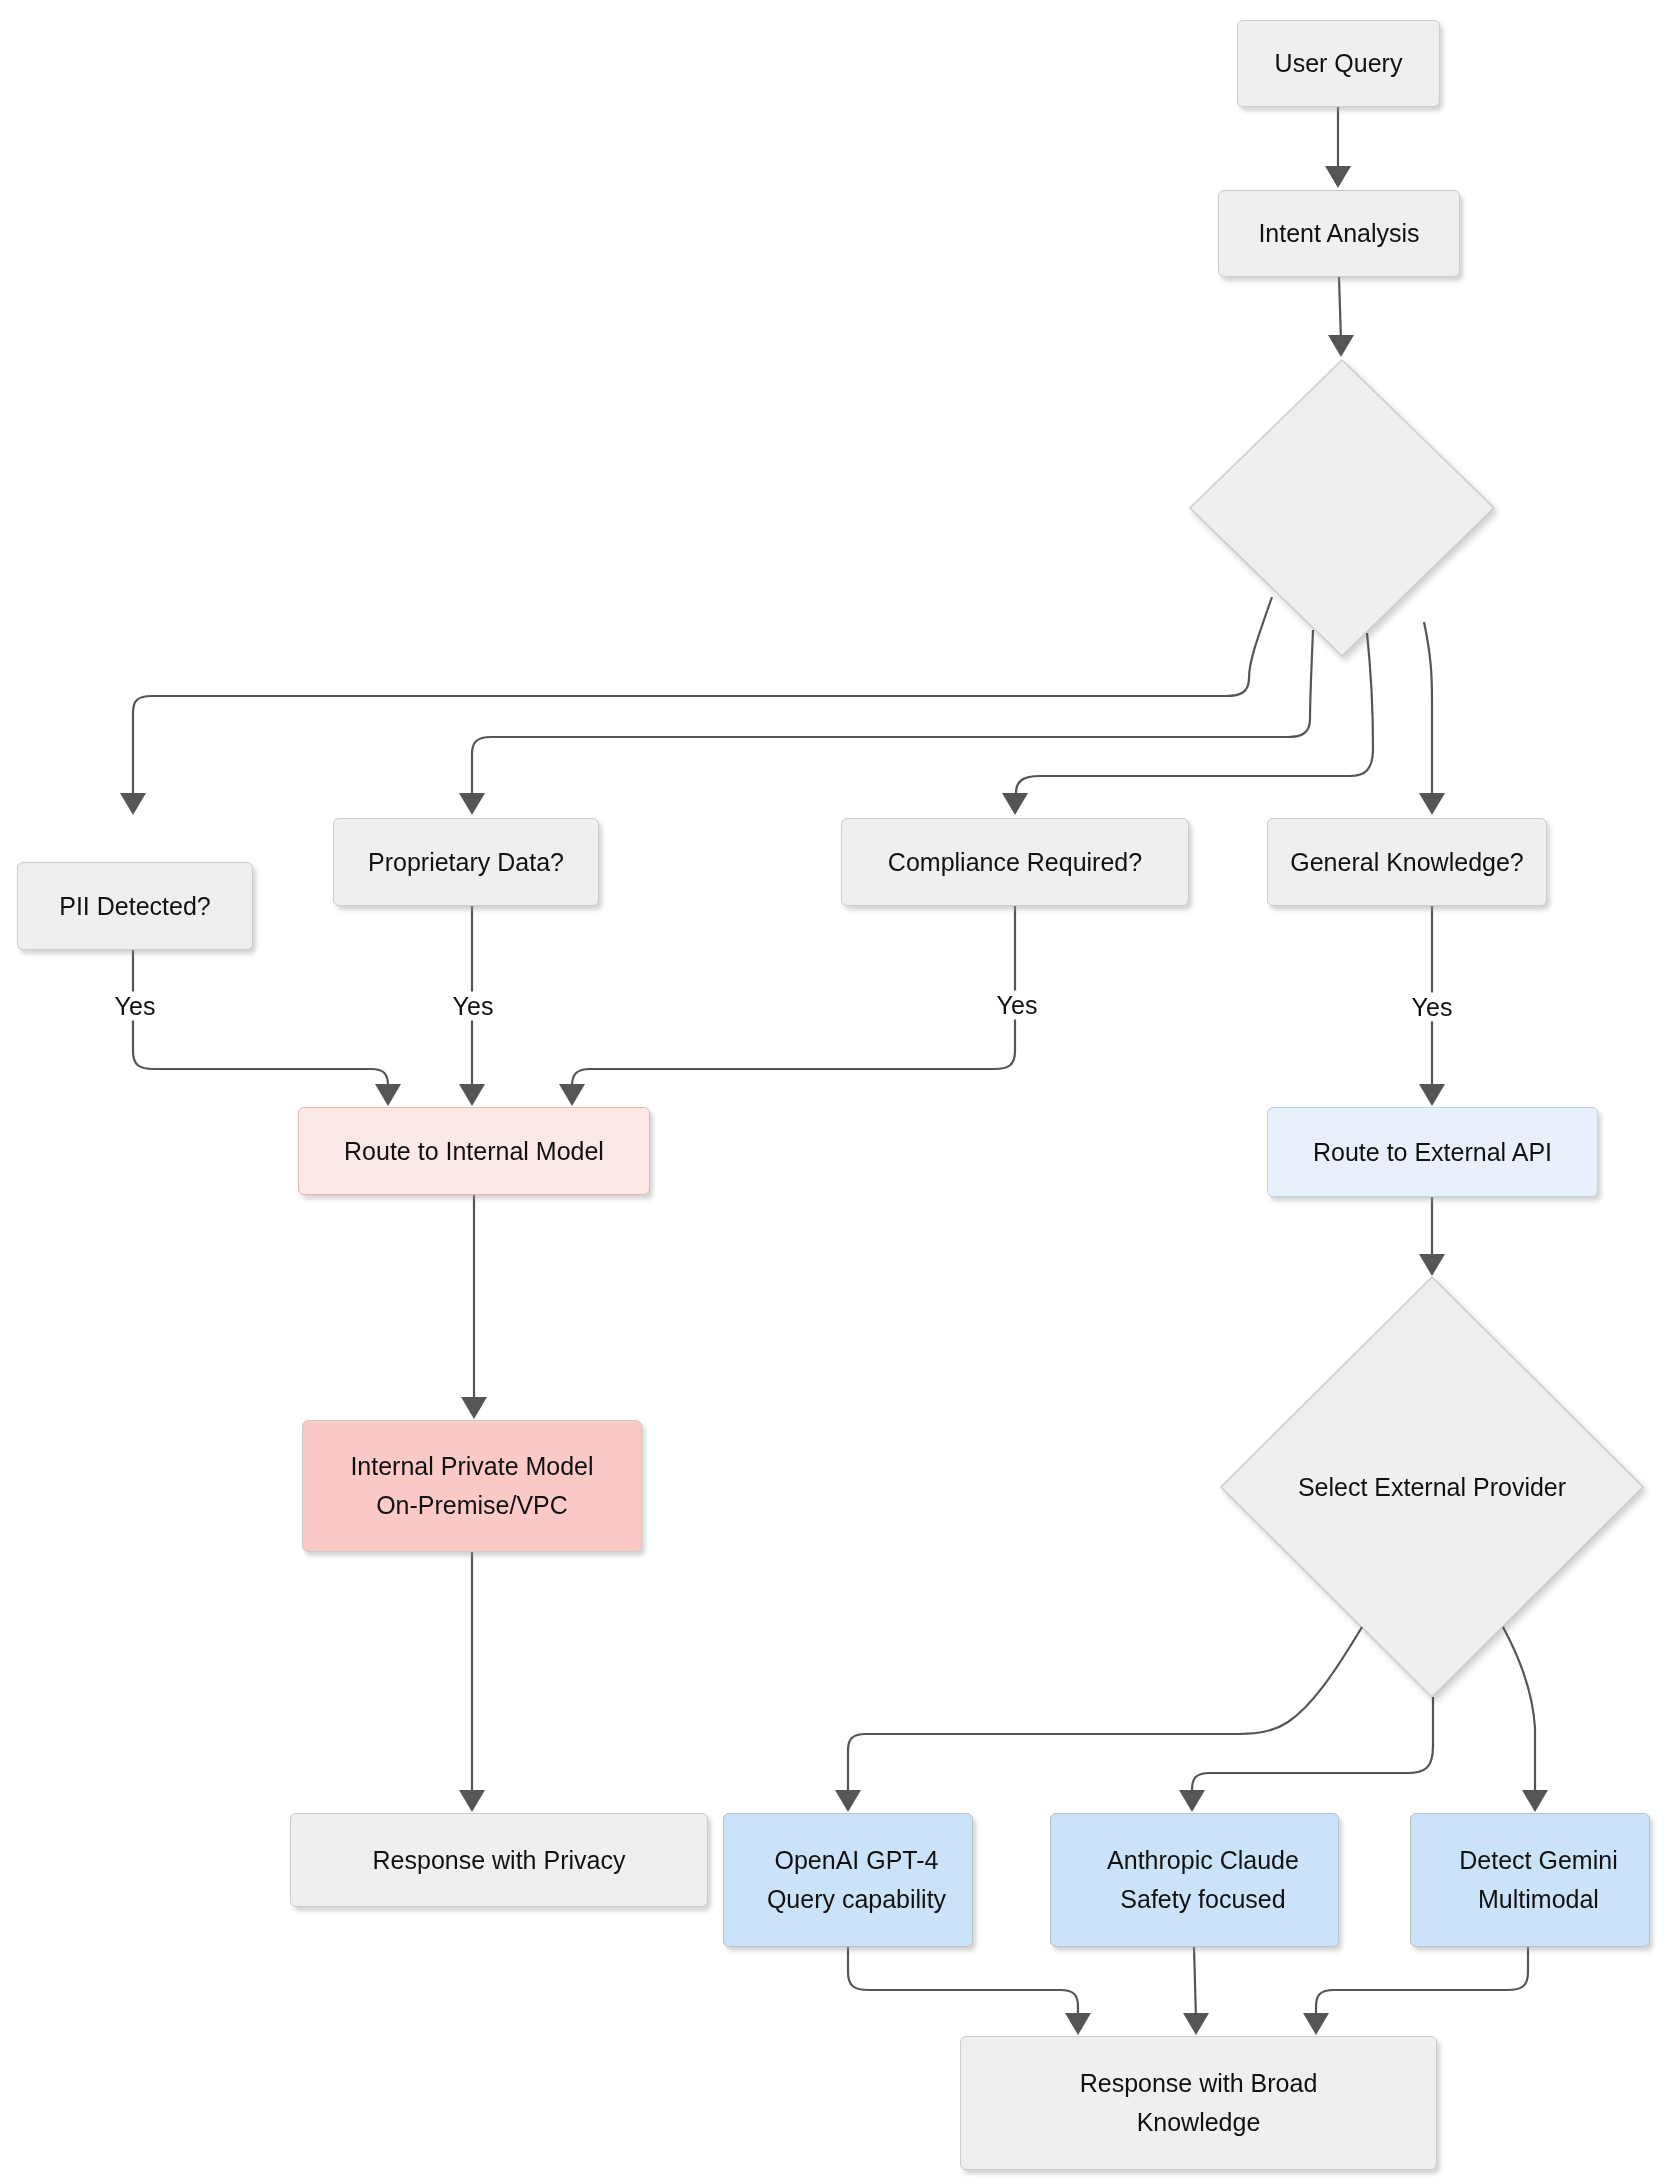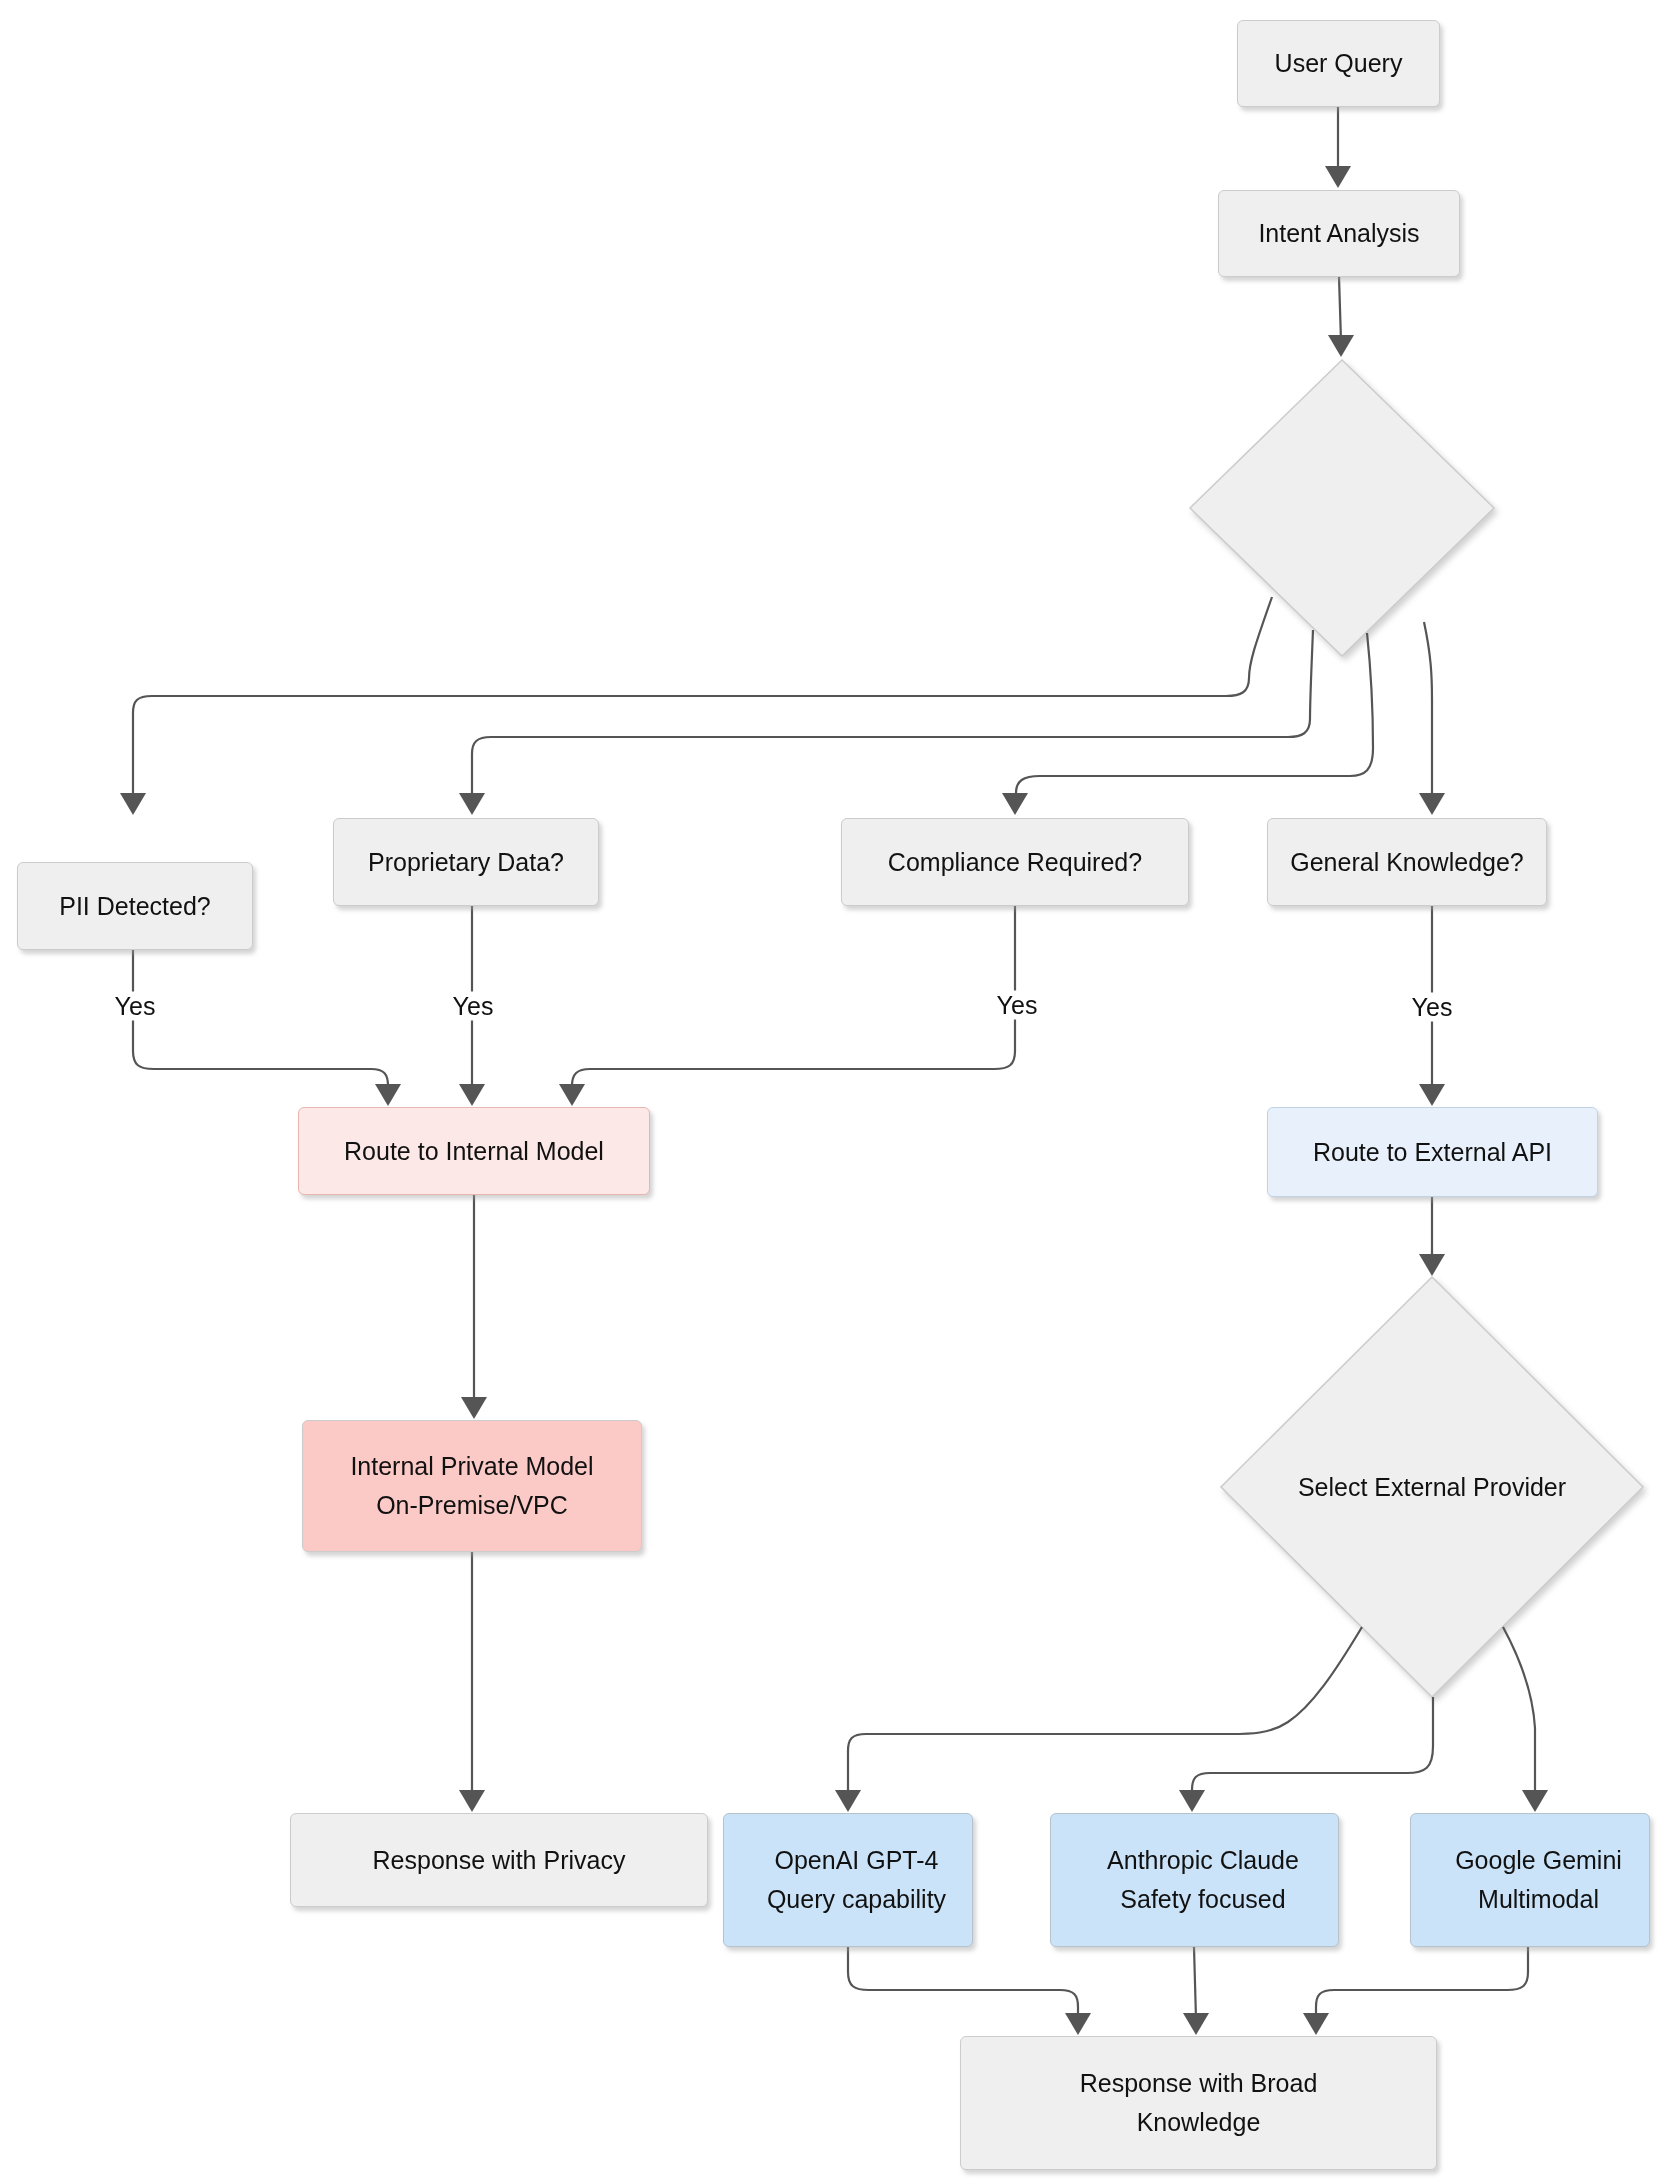--- a/index.html
+++ b/index.html
@@ -163,21 +163,21 @@
 
   <div class="node blue two-line" style="left:1050px;top:1813px;width:289px;height:134px;">
     <div>
       <span>Anthropic Claude</span>
       <span>Safety focused</span>
     </div>
   </div>
 
   <div class="node blue two-line" style="left:1410px;top:1813px;width:240px;height:134px;">
     <div>
-      <span>Google Gemini</span>
+      <span>Detect Gemini</span>
       <span>Multimodal</span>
     </div>
   </div>
 
   <div class="node two-line" style="left:960px;top:2036px;width:477px;height:134px;">
     <div>
       <span>Response with Broad</span>
       <span>Knowledge</span>
     </div>
   </div>

